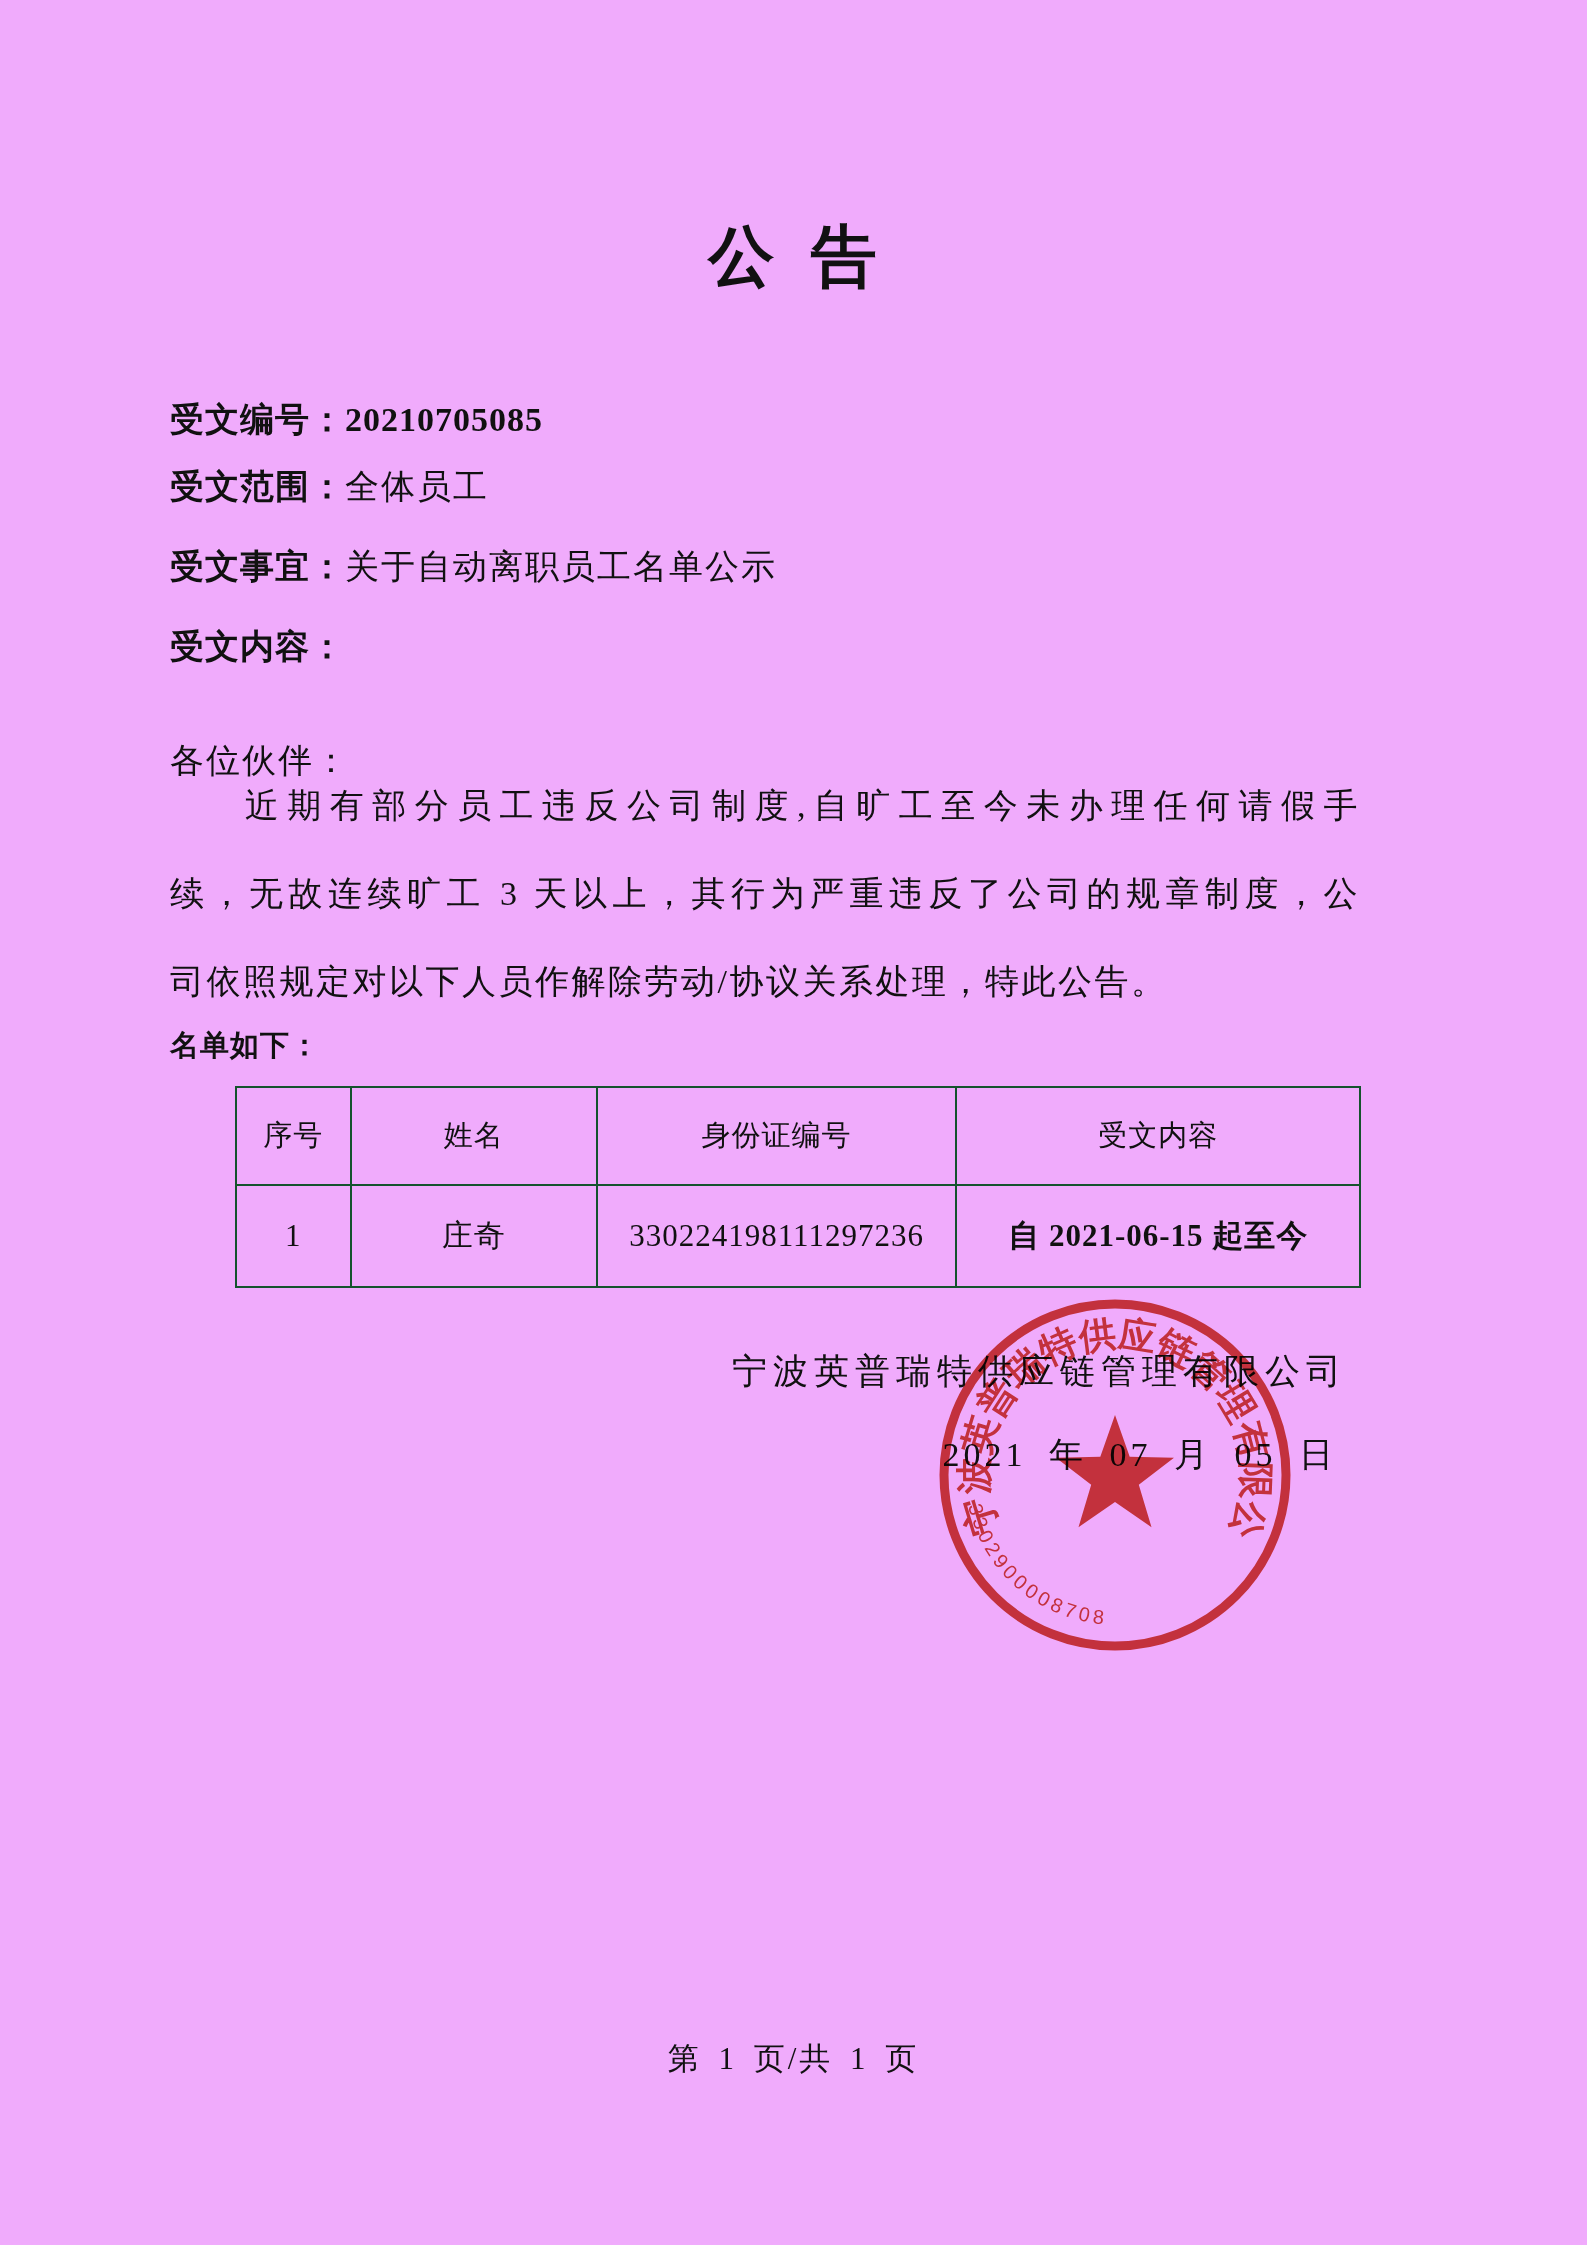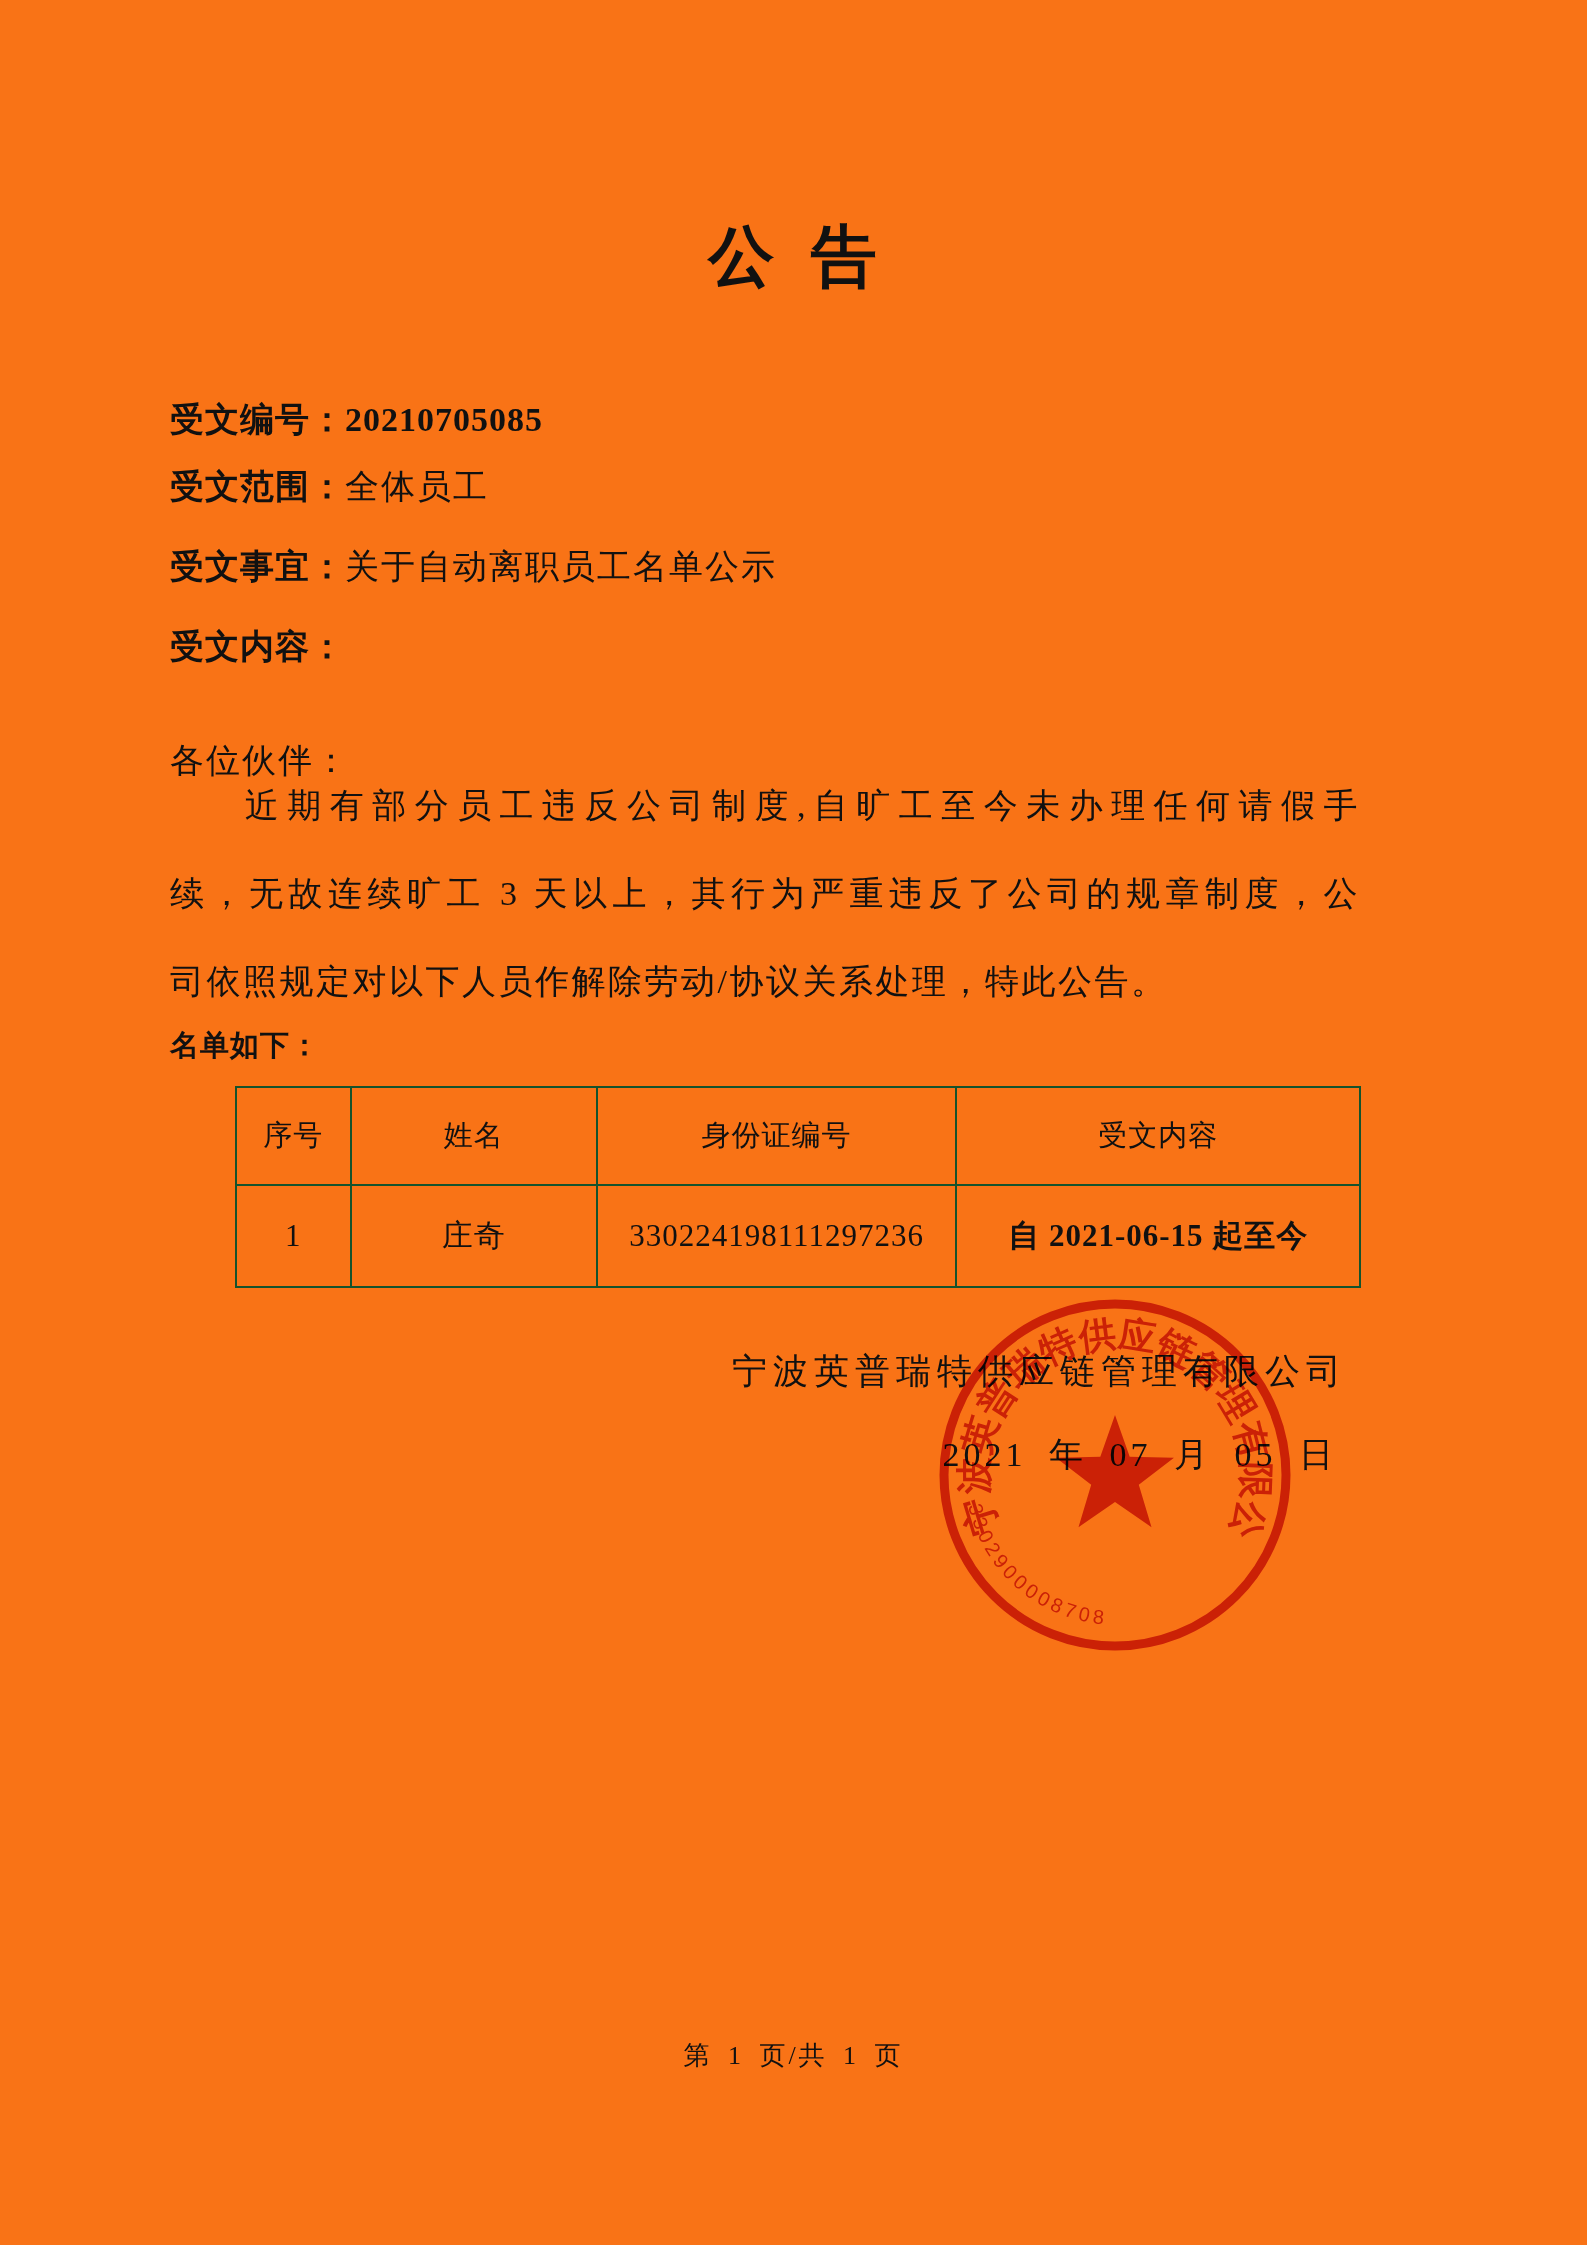--- a/index.html
+++ b/index.html
@@ -4,21 +4,21 @@
 <style>
   html, body {
     margin: 0;
     padding: 0;
     background: #ffffff;
   }
   .page {
     position: relative;
     width: 1587px;
     height: 2245px;
-    background: #f97316;
+    background: #f0abfc;
     outline: 1px solid #e3e3e3;
     overflow: hidden;
     font-family: "Liberation Serif", "DejaVu Serif", serif;
     color: #111111;
   }
   .doc-title {
     position: absolute;
     top: 212px;
     left: 0;
     width: 100%;
@@ -122,21 +122,21 @@
     height: 380px;
     mix-blend-mode: multiply;
     opacity: 0.92;
   }
   .page-footer {
     position: absolute;
     top: 2038px;
     left: 0;
     width: 100%;
     text-align: center;
-    font-size: 26px;
+    font-size: 31px;
     letter-spacing: 3px;
     word-spacing: 6px;
   }
 </style>
 </head>
 <body>
 
 <div class="page">
 
   <div class="doc-title">公 告</div>

